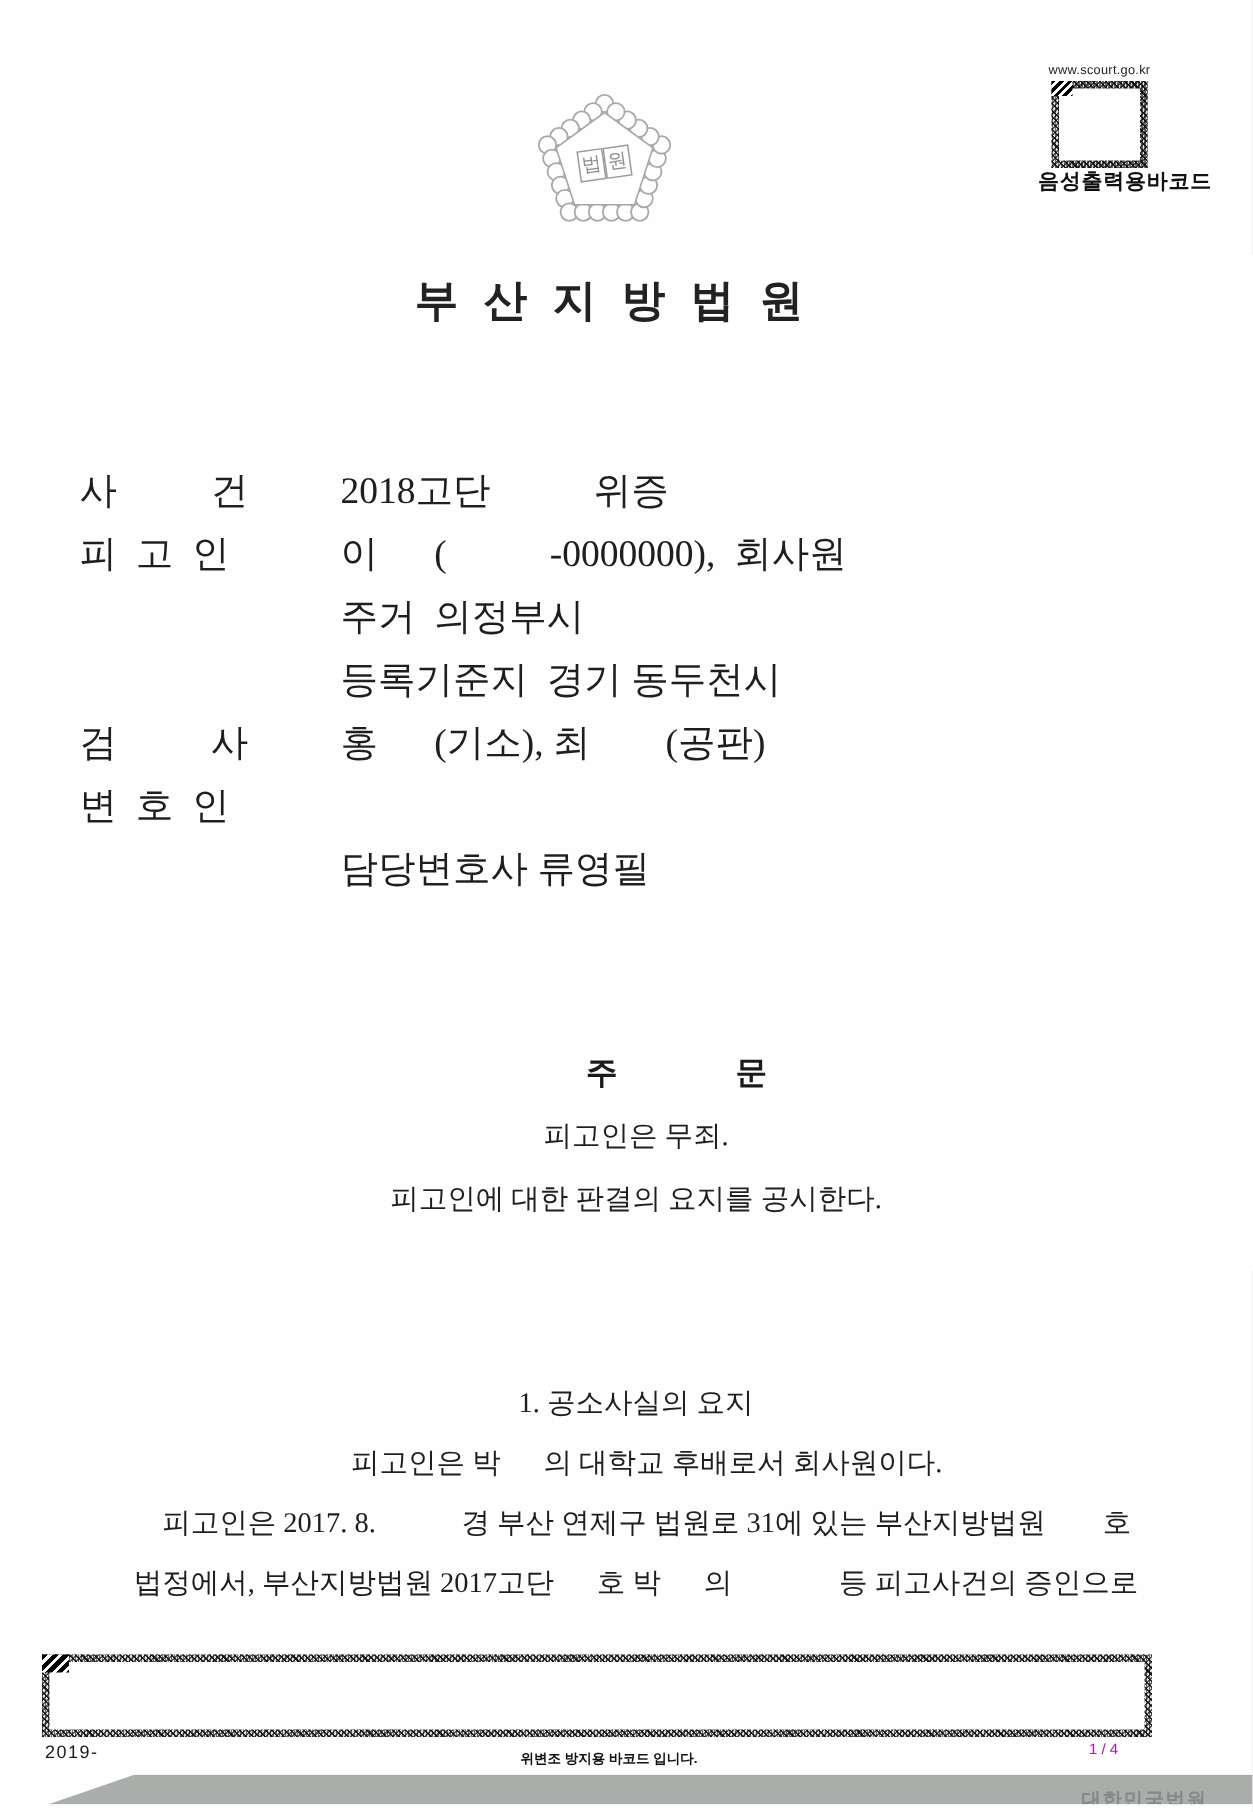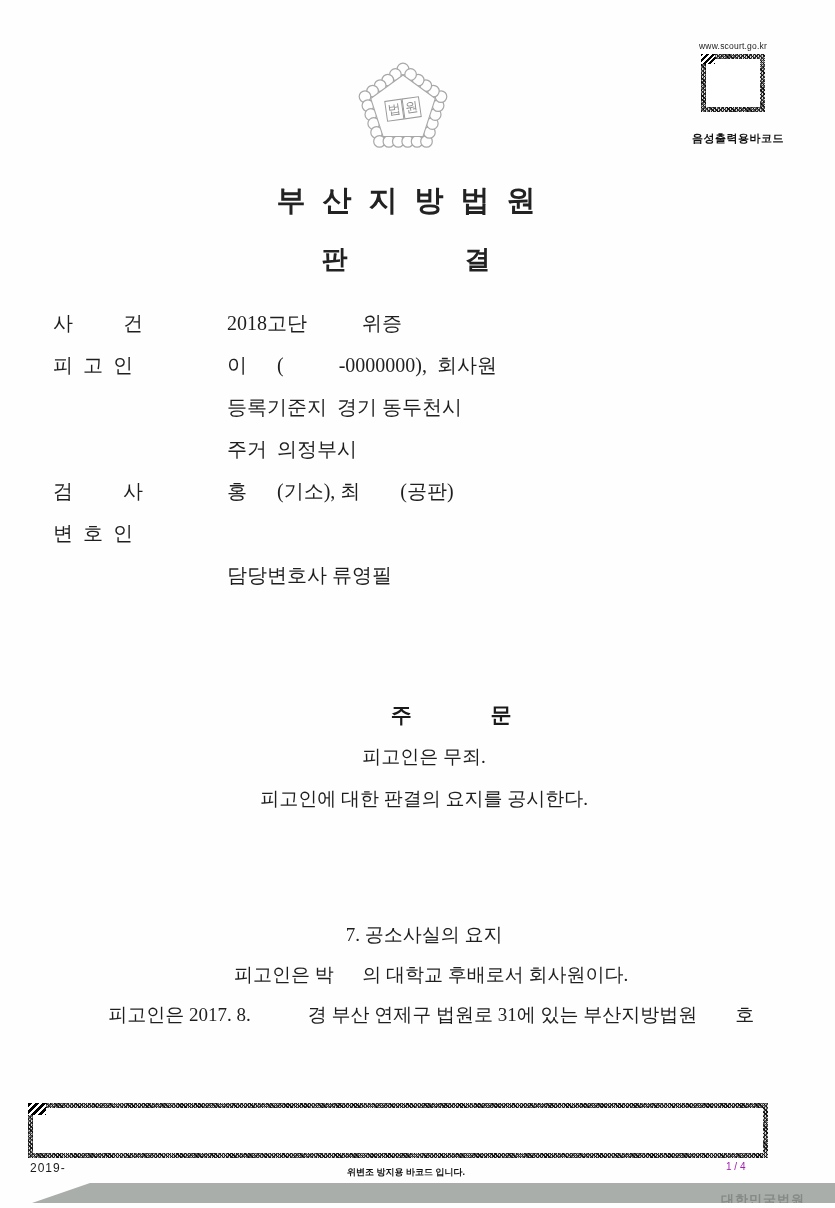--- a/index.html
+++ b/index.html
@@ -16,33 +16,33 @@
   .vb-url { font-size:8.5px; color:#222; letter-spacing:0.2px; }
   .vb-frame { position:relative; margin:3px auto 0; width:64px; height:58px;
     background:
       repeating-linear-gradient(45deg, rgba(0,0,0,.8) 0 1px, rgba(255,255,255,0) 1px 3px),
       repeating-linear-gradient(-45deg, rgba(0,0,0,.65) 0 1px, rgba(255,255,255,0) 1px 2.5px),
       repeating-linear-gradient(90deg,#666 0 1px,#ddd 1px 2px);
   }
   .vb-inner { position:absolute; inset:5px; background:#fff; }
   .vb-corner { position:absolute; top:0; left:0; width:14px; height:10px;
     background:repeating-linear-gradient(135deg,#000 0 2px,#fff 2px 4px); }
-  .vb-caption { margin-top:19px; font-size:11px; font-weight:bold; color:#111; letter-spacing:0.5px; white-space:nowrap; }
+  .vb-caption { margin-top:0; font-size:14px; font-weight:bold; color:#111; letter-spacing:0.5px; white-space:nowrap; }
 
   
   .seal { position:absolute; top:57px; left:351px; }
 
   
   .doc-title { position:absolute; top:181px; left:0; width:812px; text-align:center;
     font-size:29px; font-weight:700; letter-spacing:17px; text-indent:17px; color:#222; }
   .doc-subtitle { position:absolute; top:242px; left:0; width:812px; text-align:center;
     font-size:26px; font-weight:700; white-space:pre; color:#222; }
 
   
-  .case-info { position:absolute; top:310px; left:53px; font-size:20px; }
+  .case-info { position:absolute; top:310px; left:53px; font-size:25px; }
   .info-row { display:flex; height:42px; align-items:flex-start; }
   .info-label { flex:0 0 174px; white-space:pre; }
   .info-value { white-space:pre; }
 
   
   .sec-heading { position:absolute; left:0; width:812px; text-align:center;
     font-size:21px; font-weight:700; white-space:pre; color:#1a1a1a;padding-left:45px; }
   .jumun-heading { top:701px; }
   .iyu-heading { top:876px; }
   .textblock { position:absolute; left:53px; right:40px; font-size:19px;text-align:center; }
@@ -120,38 +120,37 @@
     <polygon points="0,-34 -32.3,-10.5 -20,27.5 20,27.5 32.3,-10.5" fill="#fefefe" stroke="#a8a8a8" stroke-width="1.1"></polygon>
     <g transform="rotate(-8)" stroke="#9a9a9a" stroke-width="1" fill="none">
       <rect x="-17" y="-10" width="16.5" height="20"></rect>
       <rect x="0.5" y="-10" width="16.5" height="20"></rect>
       <text x="-8.7" y="0.5" text-anchor="middle" dominant-baseline="middle" stroke="none" fill="#8f8f8f" font-size="13">법</text>
       <text x="8.7" y="0.5" text-anchor="middle" dominant-baseline="middle" stroke="none" fill="#8f8f8f" font-size="13">원</text>
     </g>
   </svg>
 
   <div class="doc-title">부산지방법원</div>
-  <div class="doc-subtitle">판                  결</div>
 
   <div class="case-info">
     <div class="info-row">
       <span class="info-label">사          건</span>
       <span class="info-value">2018고단           위증</span>
     </div>
     <div class="info-row">
       <span class="info-label">피  고  인</span>
       <span class="info-value">이      (           -0000000),  회사원</span>
     </div>
     <div class="info-row">
       <span class="info-label"></span>
-      <span class="info-value">등록기준지  경기 동두천시</span>
+      <span class="info-value">주거  의정부시</span>
     </div>
     <div class="info-row">
       <span class="info-label"></span>
-      <span class="info-value">주거  의정부시</span>
+      <span class="info-value">등록기준지  경기 동두천시</span>
     </div>
     <div class="info-row">
       <span class="info-label">검          사</span>
       <span class="info-value">홍      (기소), 최        (공판)</span>
     </div>
     <div class="info-row">
       <span class="info-label">변  호  인</span>
       <span class="info-value"></span>
     </div>
     <div class="info-row">
@@ -160,23 +159,24 @@
     </div>
   </div>
 
   <div class="sec-heading jumun-heading">주               문</div>
   <div class="textblock jumun-body">
     <div>피고인은 무죄.</div>
     <div>피고인에 대한 판결의 요지를 공시한다.</div>
   </div>
 
   <div class="textblock iyu-body">
-    <div>7. 공소사실의 요지</div>
+    <div>1. 공소사실의 요지</div>
     <div>   피고인은 박      의 대학교 후배로서 회사원이다.</div>
     <div>   피고인은 2017. 8.            경 부산 연제구 법원로 31에 있는 부산지방법원        호</div>
+    <div>법정에서, 부산지방법원 2017고단      호 박      의               등 피고사건의 증인으로</div>
   </div>
 
   <div class="af-box">
     <div class="af-inner"></div>
     <div class="af-corner"></div>
   </div>
   <div class="doc-number">2019-</div>
   <div class="barcode-note">위변조 방지용 바코드 입니다.</div>
   <div class="page-number">1 / 4</div>
 

